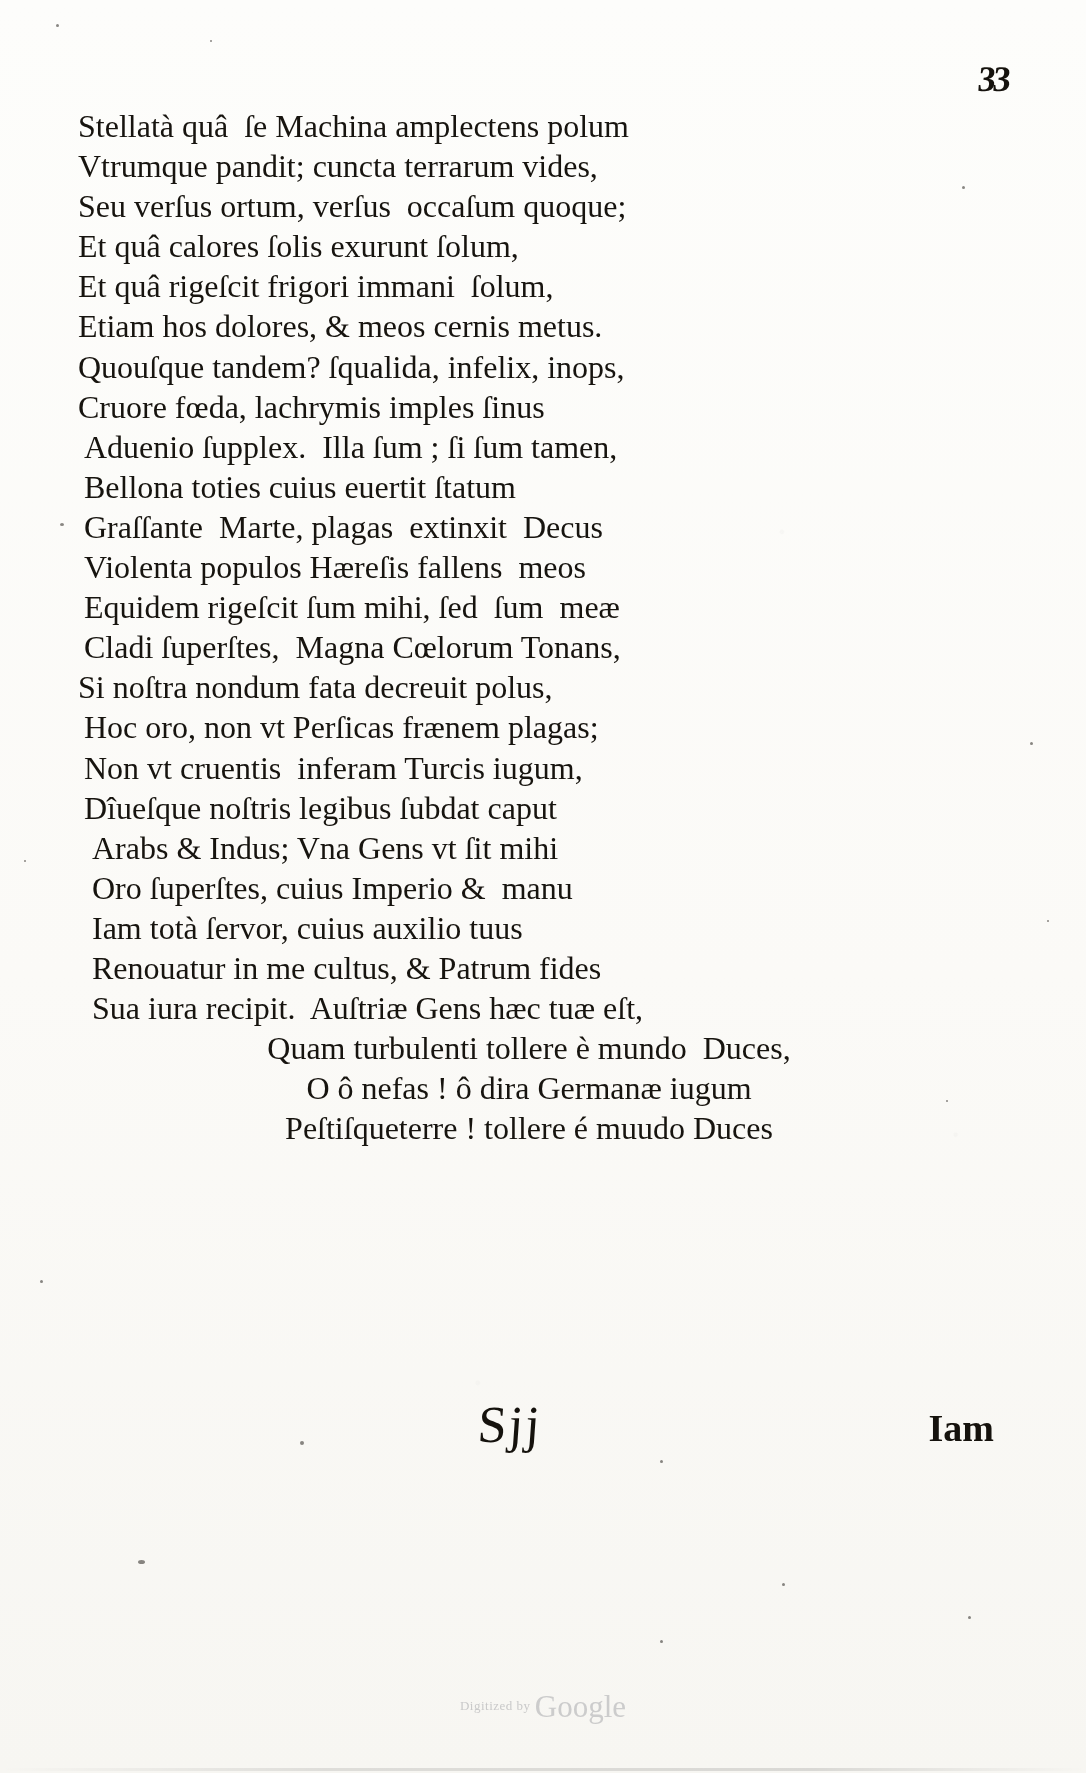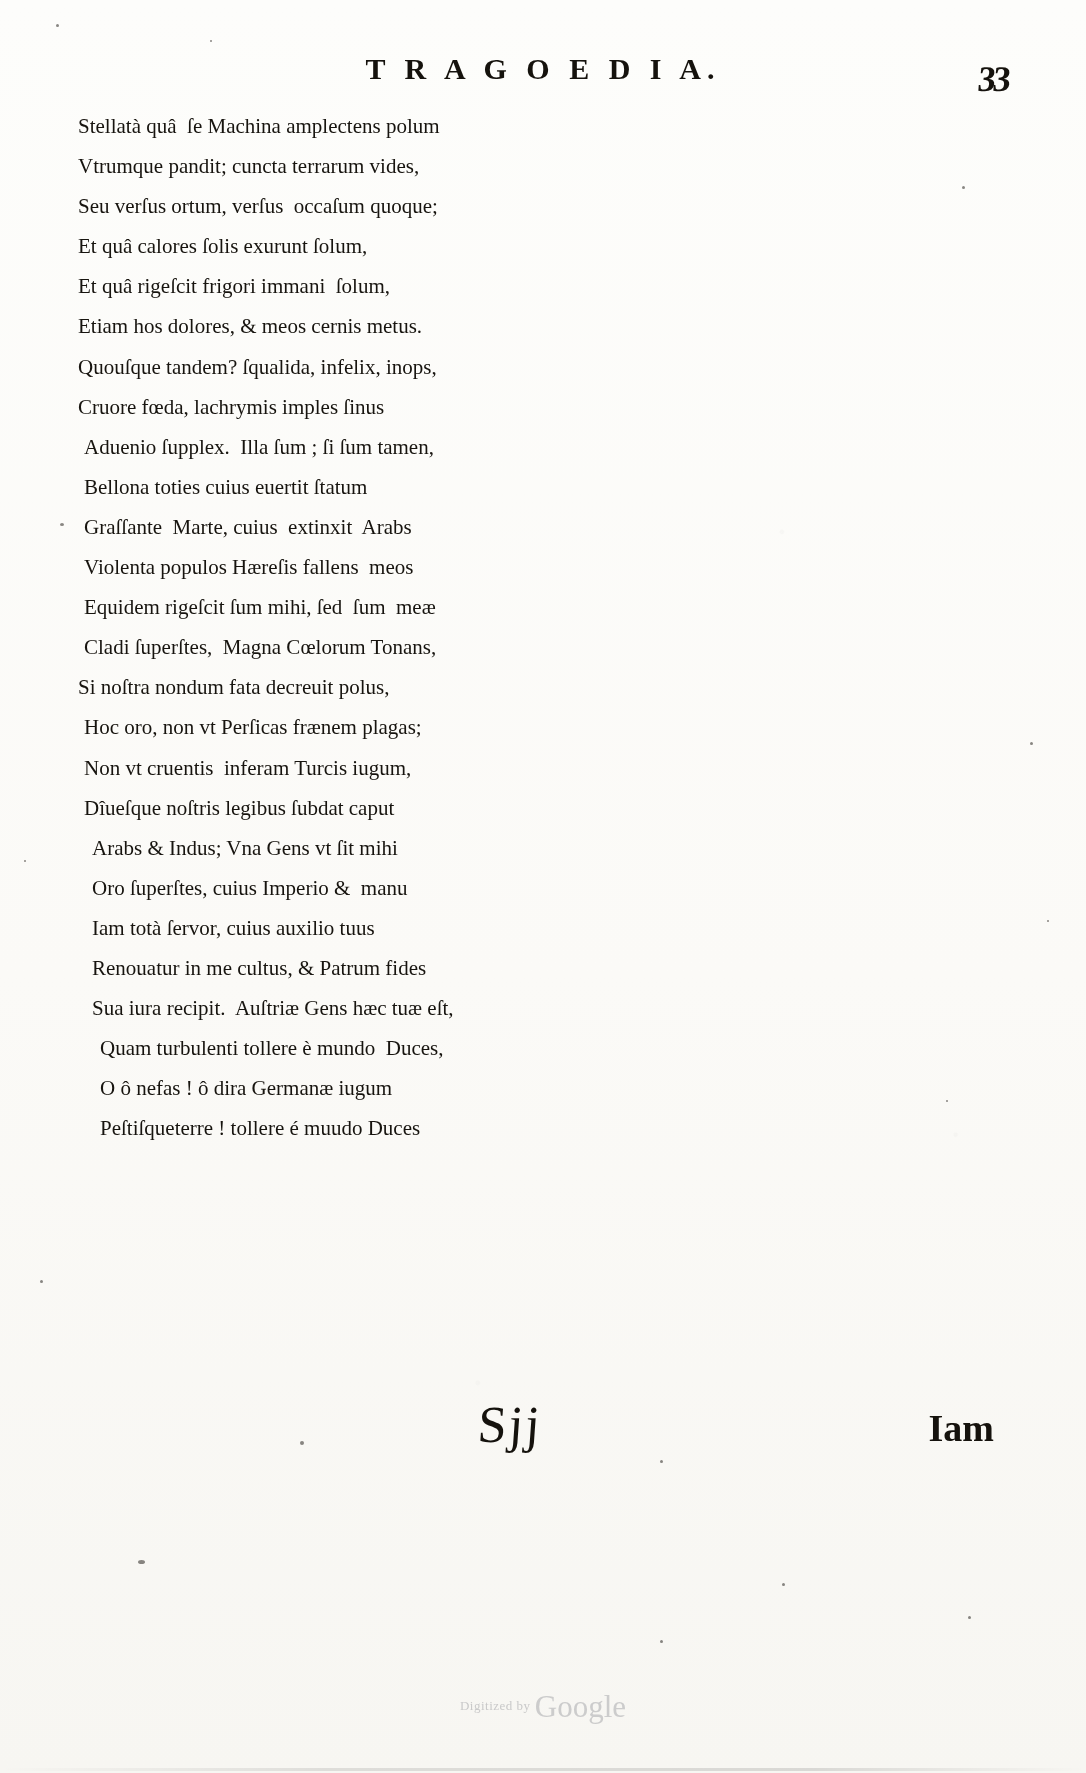--- a/index.html
+++ b/index.html
@@ -67,30 +67,30 @@
   }
 
   
   .verse {
     position: absolute;
     top: 106px;
     left: 78px;
     width: 880px;
   }
   .line {
-    font-size: 21px;
+    font-size: 32px;
     line-height: 40.1px;
     white-space: pre;
     color: #17140f;
     font-family: "Liberation Serif", serif;
     text-rendering: optimizeLegibility;
   }
   .line.i1 { padding-left: 6px; }
   .line.i2 { padding-left: 14px; }
-  .line.i3 { padding-left: 22px; }
+  .line.i3 { padding-left: 22px; text-align: center; }
 
   
   .signature {
     position: absolute;
     top: 1395px;
     left: 478px;
     font-size: 52px;
     font-family: "Liberation Serif", serif;
     letter-spacing: 2px;
     color: #15120d;
@@ -152,36 +152,35 @@
     <span class="speck" style="left:660px; top:1460px;width:3px;  height:3px;"></span>
     <span class="speck" style="left:138px; top:1560px;width:7px;  height:4px;"></span>
     <span class="speck" style="left:782px; top:1583px;width:3px;  height:3px;"></span>
     <span class="speck" style="left:968px; top:1616px;width:3px;  height:3px;"></span>
     <span class="speck" style="left:660px; top:1640px;width:3px;  height:3px;"></span>
     <span class="speck" style="left:40px;  top:1280px;width:3px;  height:3px;"></span>
     <span class="speck" style="left:1047px;top:920px; width:2px;  height:2px;"></span>
     <span class="speck" style="left:24px;  top:860px; width:2px;  height:2px;"></span>
   </div>
 
-  <div class="running-head">T R A G O E D I A.</div>
 
   <div class="folio">33</div>
 
   <div class="verse" id="verse-block">
       <div class="line">Stellatà quâ  ſe Machina amplectens polum</div>
       <div class="line">Vtrumque pandit; cuncta terrarum vides,</div>
       <div class="line">Seu verſus ortum, verſus  occaſum quoque;</div>
       <div class="line">Et quâ calores ſolis exurunt ſolum,</div>
       <div class="line">Et quâ rigeſcit frigori immani  ſolum,</div>
       <div class="line">Etiam hos dolores, &amp; meos cernis metus.</div>
       <div class="line">Quouſque tandem? ſqualida, infelix, inops,</div>
       <div class="line">Cruore fœda, lachrymis imples ſinus</div>
       <div class="line i1">Aduenio ſupplex.  Illa ſum ; ſi ſum tamen,</div>
       <div class="line i1">Bellona toties cuius euertit ſtatum</div>
-      <div class="line i1">Graſſante  Marte, cuius  extinxit  Arabs</div>
+      <div class="line i1">Graſſante  Marte, plagas  extinxit  Decus</div>
       <div class="line i1">Violenta populos Hæreſis fallens  meos</div>
       <div class="line i1">Equidem rigeſcit ſum mihi, ſed  ſum  meæ</div>
       <div class="line i1">Cladi ſuperſtes,  Magna Cœlorum Tonans,</div>
       <div class="line">Si noſtra nondum fata decreuit polus,</div>
       <div class="line i1">Hoc oro, non vt Perſicas frænem plagas;</div>
       <div class="line i1">Non vt cruentis  inferam Turcis iugum,</div>
       <div class="line i1">Dîueſque noſtris legibus ſubdat caput</div>
       <div class="line i2">Arabs &amp; Indus; Vna Gens vt ſit mihi</div>
       <div class="line i2">Oro ſuperſtes, cuius Imperio &amp;  manu</div>
       <div class="line i2">Iam totà ſervor, cuius auxilio tuus</div>

